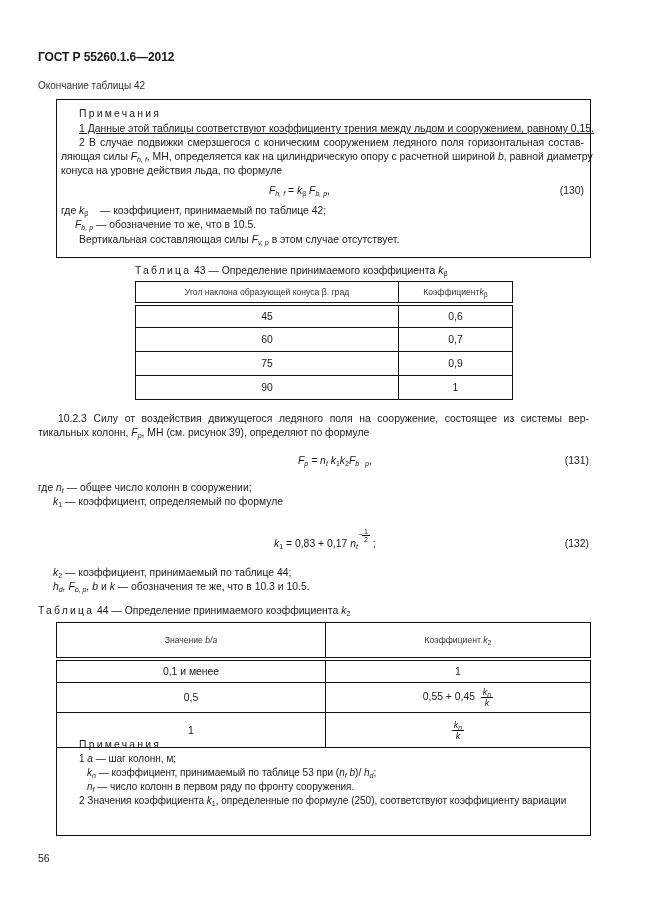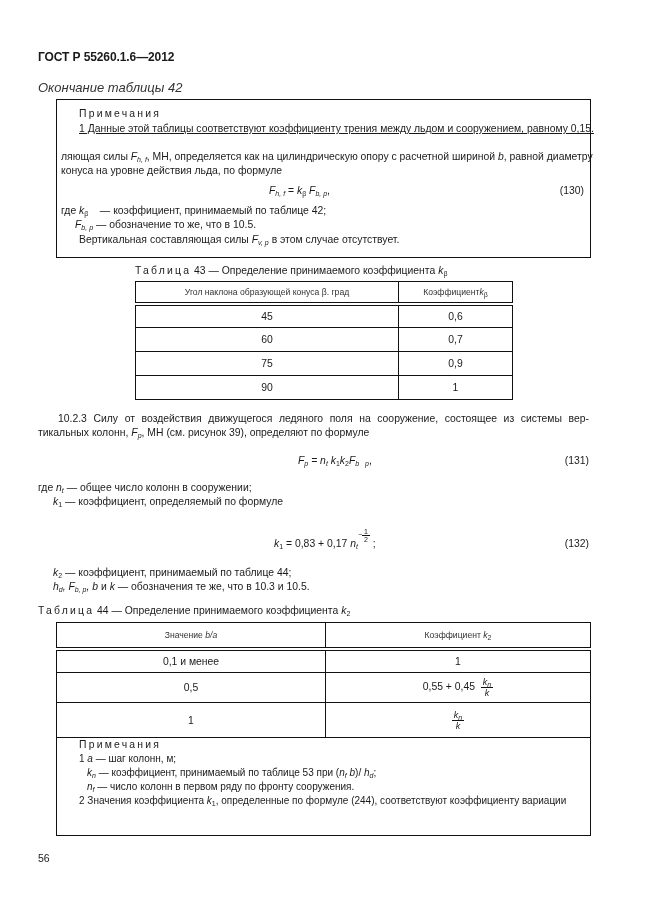--- a/index.html
+++ b/index.html
@@ -2,21 +2,21 @@
 <html><head>
 <meta charset="utf-8">
 <style>
   html, body { margin: 0; padding: 0; background: #ffffff; }
   body {
     width: 646px; height: 913px; position: relative; overflow: hidden;
     font-family: "Liberation Sans", sans-serif; color: #1a1a1a; font-size: 10.4px;
   }
   .abs { position: absolute; }
   .doc-header { left: 38px; top: 50px; font-weight: bold; font-size: 12px; letter-spacing: -0.1px; }
-  .cont-label { left: 38px; top: 80px; font-style: italic; font-size: 13px; color: #333; }
+  .cont-label { left: 38px; top: 80px; font-size: 10px; color: #333; }
   i, .it { font-style: italic; }
   sub { font-size: 7px; vertical-align: -2px; line-height: 0; }
   .box { border: 1.5px solid #111; }
   .note-box1 { left: 56px; top: 99px; width: 533px; height: 157px; }
   .line { position: absolute; white-space: nowrap; line-height: 13px; }
   .spaced { letter-spacing: 2.2px; }
   .justify { text-align: justify; text-align-last: justify; }
   .eqno { position: absolute; right: 0; }
   table.t { border-collapse: collapse; position: absolute; }
   table.t td { border: 1.3px solid #111; text-align: center; padding: 0; }
@@ -31,20 +31,21 @@
 </style>
 </head>
 <body>
 
 <div class="abs doc-header">ГОСТ Р 55260.1.6—2012</div>
 <div class="abs cont-label">Окончание таблицы 42</div>
 
 <div class="abs box note-box1">
   <div class="line spaced" style="left:22px; top:7px;">Примечания</div>
   <div class="line" style="left:22px; top:22px;text-decoration:underline;">1 Данные этой таблицы соответствуют коэффициенту трения между льдом и сооружением, равному 0,15.</div>
+  <div class="line justify" style="left:22px; right:6px; top:36px; white-space:normal; height:13px; overflow:hidden;">2 В случае подвижки смерзшегося с коническим сооружением ледяного поля горизонтальная состав-</div>
   <div class="line" style="left:4px; top:50px;">
     <span>ляющая силы </span><i>F</i><sub class="it">h, f</sub><span>, МН, определяется как на цилиндрическую опору с расчетной шириной </span><i>b</i><span>, равной диаметру</span>
   </div>
   <div class="line" style="left:4px; top:64px;">конуса на уровне действия льда, по формуле</div>
   <div class="line" style="left:0; right:6px; top:84px;">
     <span style="position:absolute; left:212px;">
       <i>F</i><sub class="it">h, f</sub><span> = </span><i>k</i><sub>β</sub> <i>F</i><sub class="it">b, p</sub><span>,</span>
     </span>
     <span class="eqno">(130)</span>
   </div>
@@ -120,21 +121,21 @@
 <div class="line" style="left:53px; top:580px;">
   <i>h</i><sub class="it">d</sub><i>, F</i><sub class="it">b, p</sub><i>, b</i><span> и </span><i>k</i><span> — обозначения те же, что в 10.3 и 10.5.</span>
 </div>
 
 <div class="line" style="left:38px; top:604px;">
   <span class="spaced">Таблица</span><span> 44 — Определение принимаемого коэффициента </span><i>k</i><sub>2</sub>
 </div>
 
 <table class="t t44">
   <tbody>
-      <tr class="head" style="height:26px;">
+      <tr class="head" style="height:36px;">
     <td style="width:268px;"><span>Значение </span><i>b/a</i></td>
     <td><span>Коэффициент </span><i>k</i><sub>2</sub></td>
   </tr>
   <tr style="height:24px;">
     <td>0,1 и менее</td>
     <td>1</td>
   </tr>
   <tr style="height:30px;">
     <td>0,5</td>
     <td>
@@ -156,17 +157,17 @@
   <div class="line" style="left:22px; top:23px; font-size:10px;">
     <span>1 </span><i>a</i><span> — шаг колонн, м;</span>
   </div>
   <div class="line" style="left:30px; top:37px; font-size:10px;">
     <i>k</i><sub class="it">n</sub><span> — коэффициент, принимаемый по таблице 53 при (</span><i>n</i><sub class="it">f</sub><i> b</i><span>)/ </span><i>h</i><sub class="it">d</sub><span>;</span>
   </div>
   <div class="line" style="left:30px; top:51px; font-size:10px;">
     <i>n</i><sub class="it">f</sub><span> — число колонн в первом ряду по фронту сооружения.</span>
   </div>
   <div class="line" style="left:22px; top:65px; font-size:10px;">
-    <span>2 Значения коэффициента </span><i>k</i><sub>1</sub><span>, определенные по формуле (244), соответствуют коэффициенту вариации</span>
+    <span>2 Значения коэффициента </span><i>k</i><sub>1</sub><span>, определенные по формуле (250), соответствуют коэффициенту вариации</span>
   </div>
 </div>
 
 <div class="abs page-no">56</div>
 
 </body></html>

